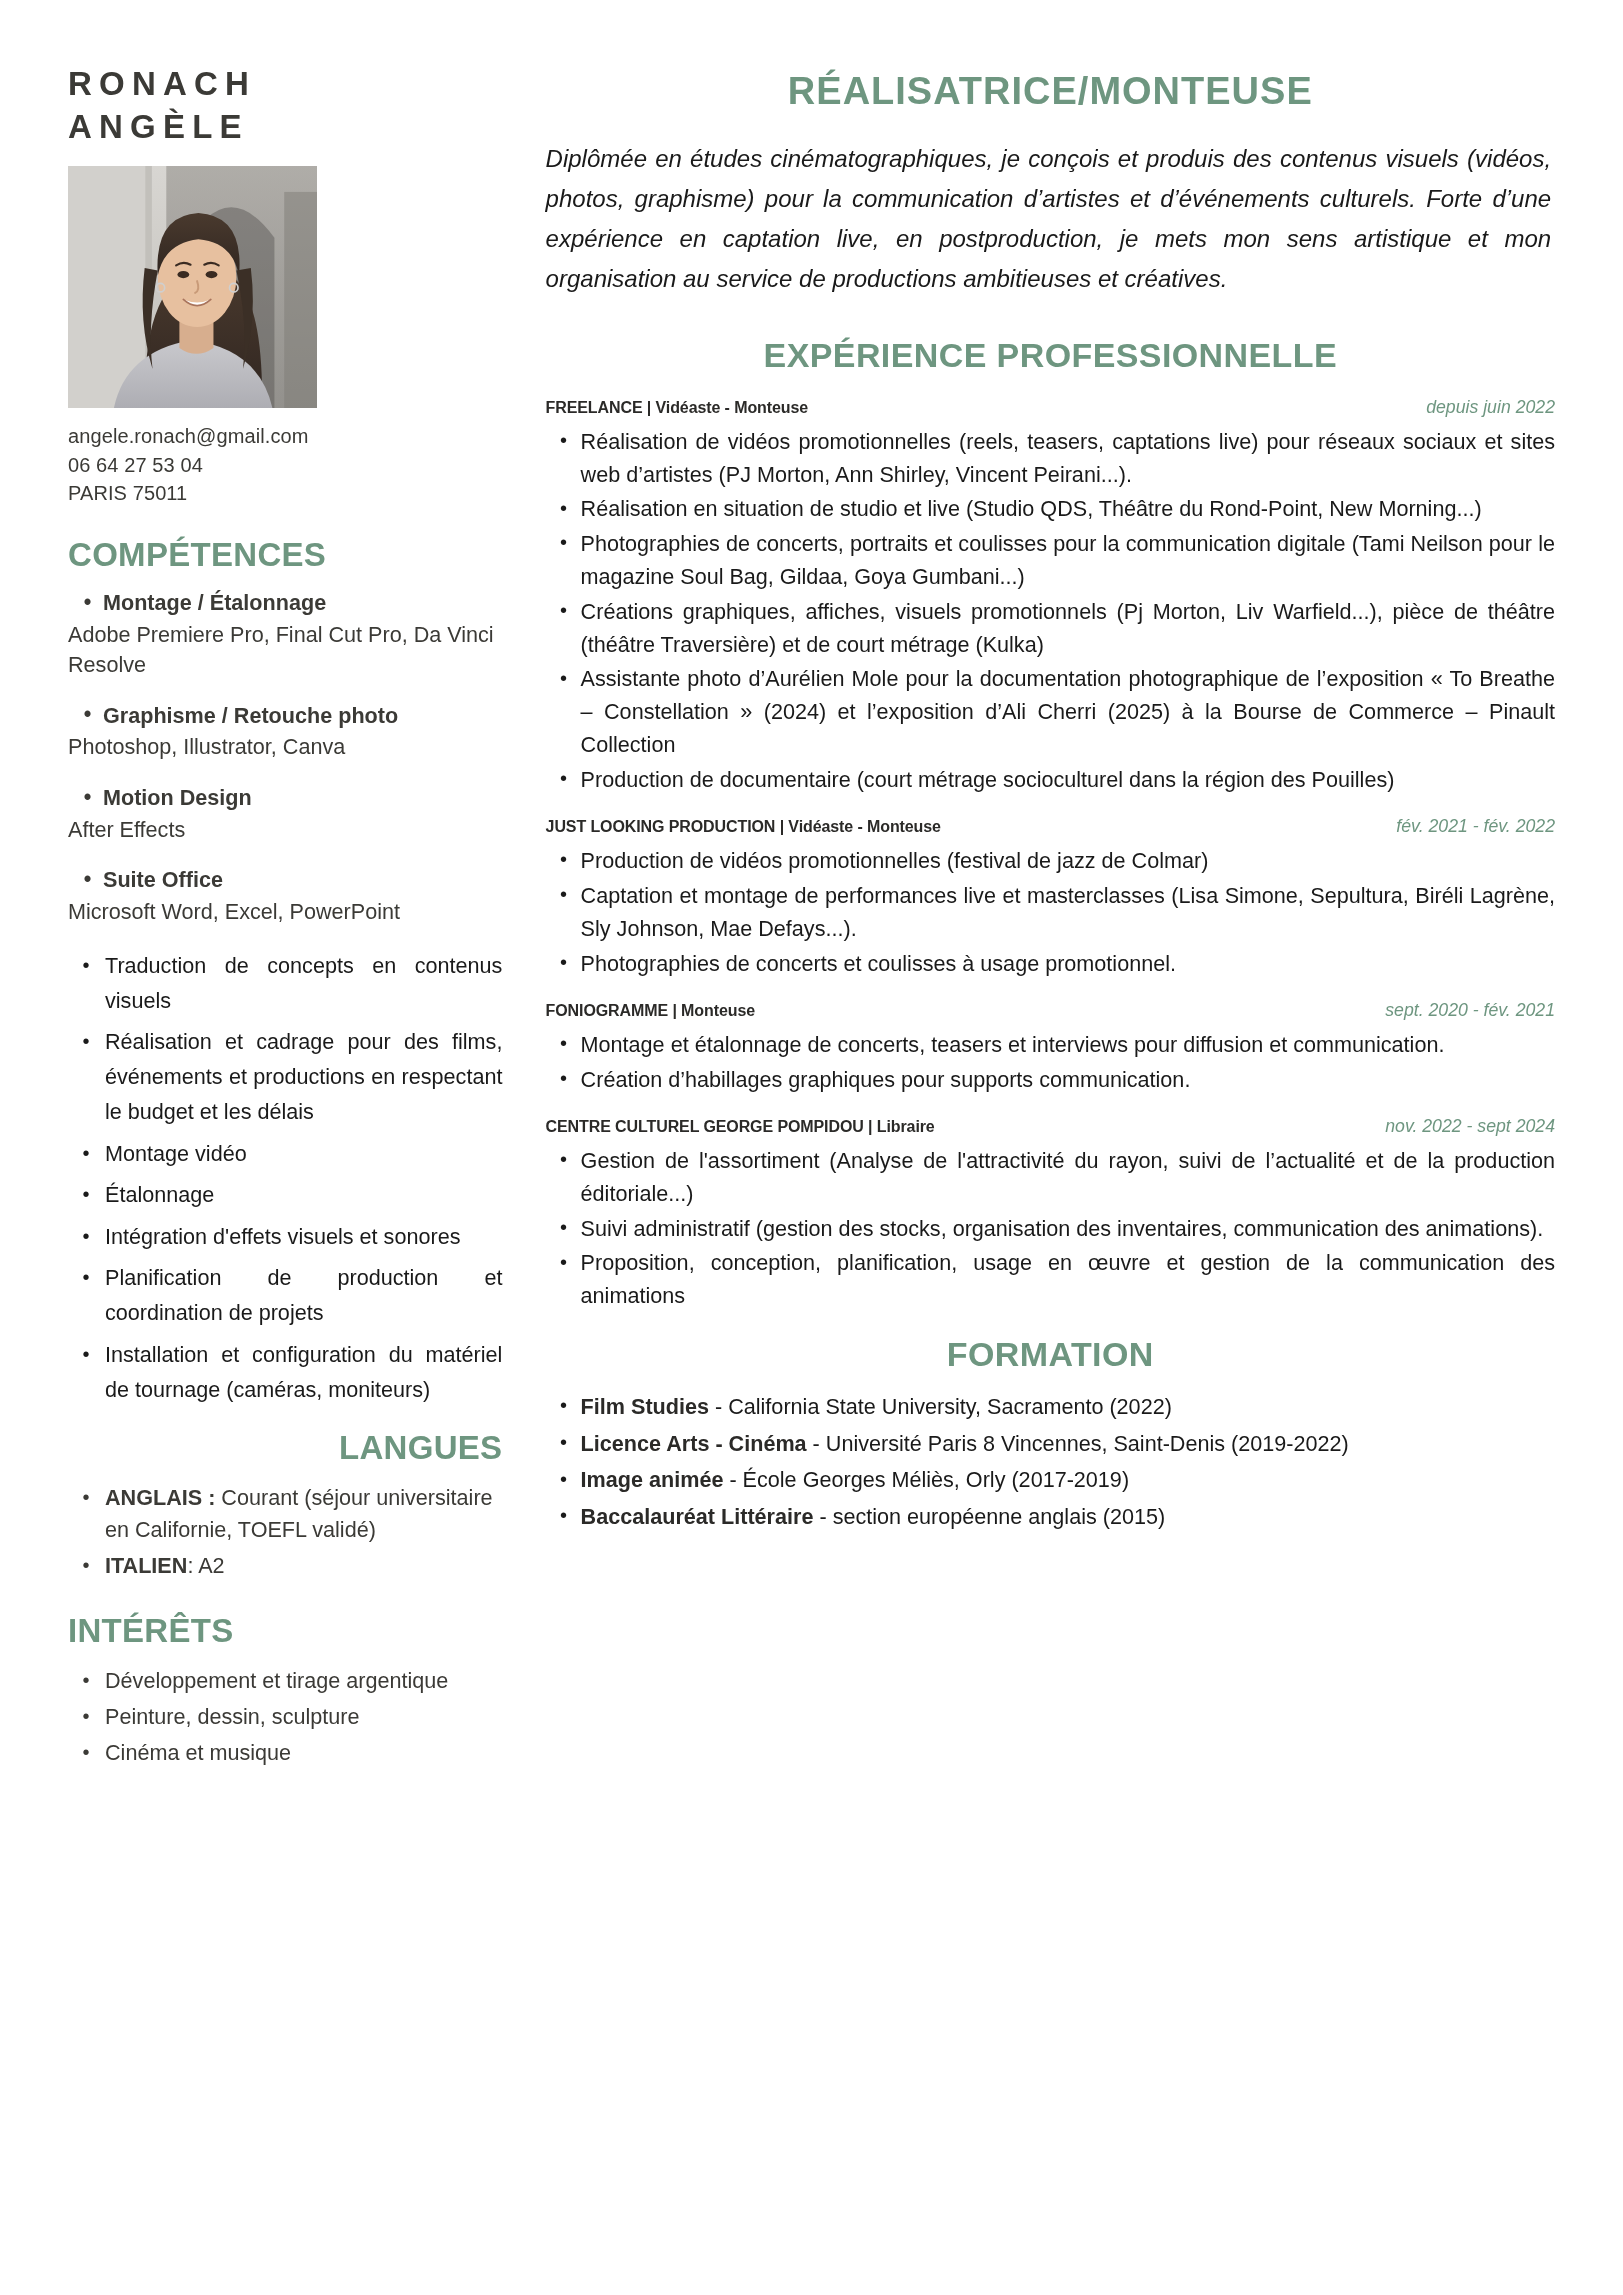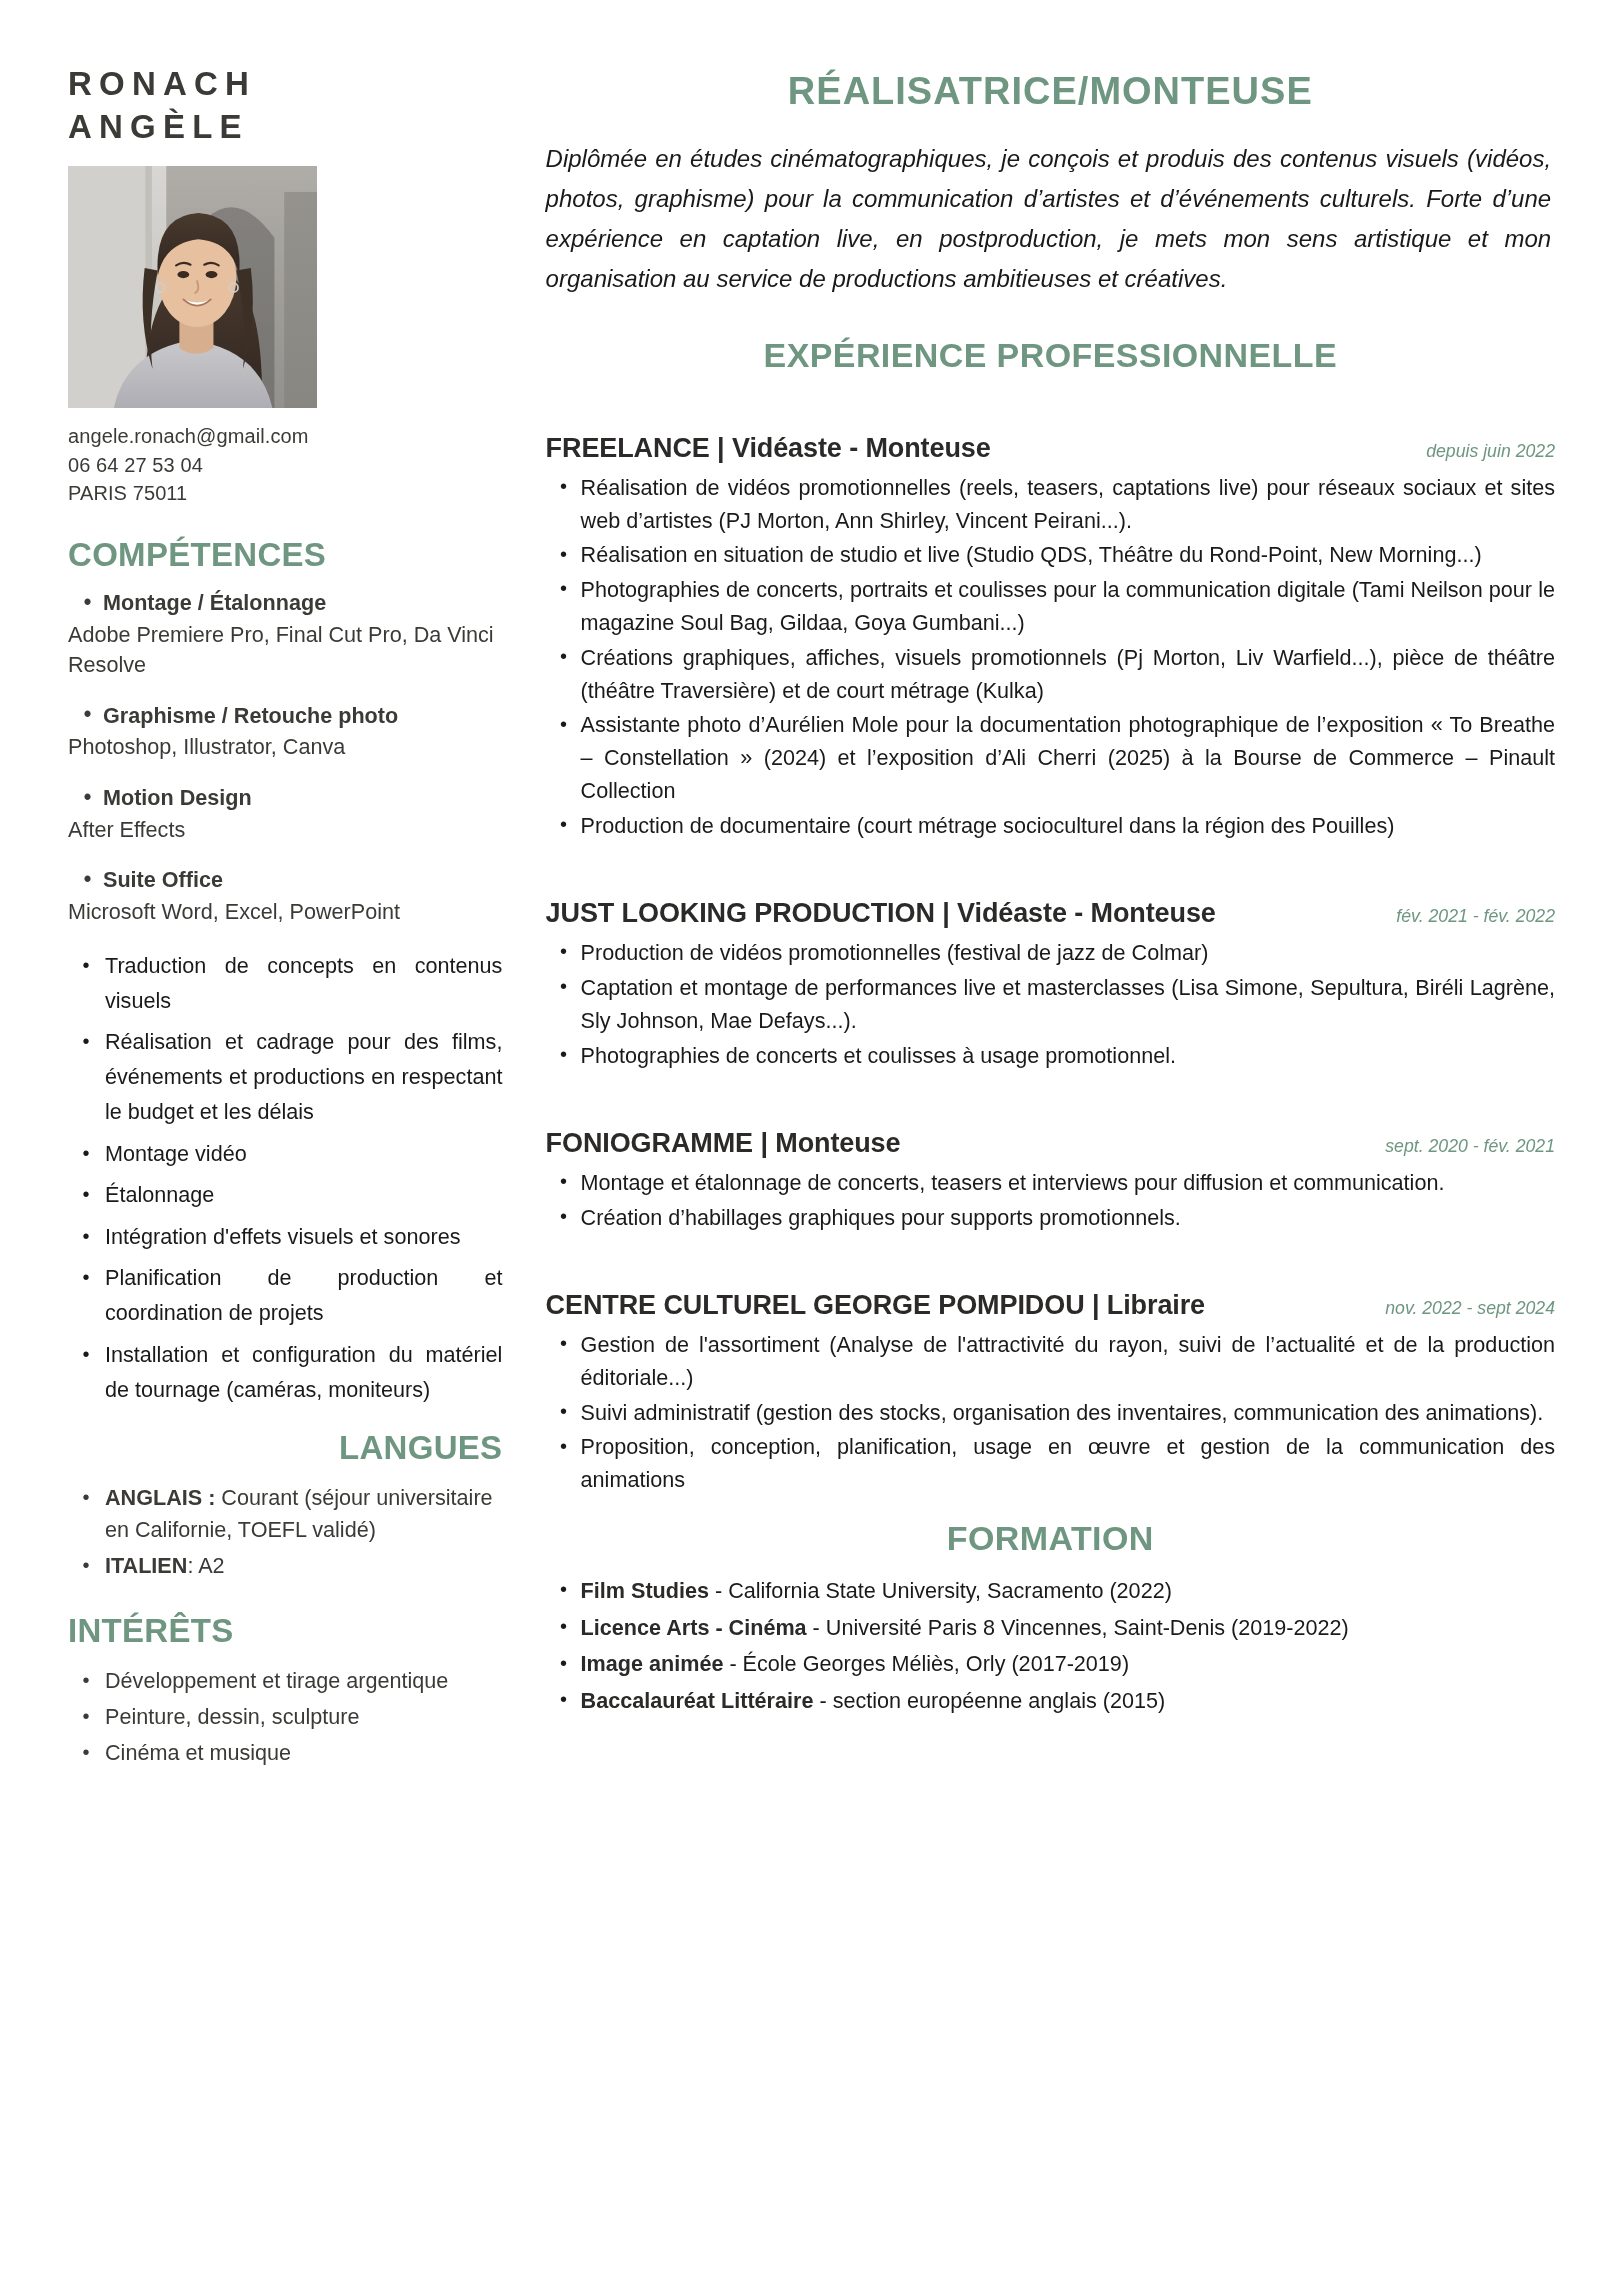--- a/index.html
+++ b/index.html
@@ -179,26 +179,25 @@
 
   .job { margin-bottom: 19.6px; }
   .job-header {
     display: flex;
     align-items: baseline;
     justify-content: flex-start;
     gap: 13px;
     margin-bottom: 7.9px;
   }
   .job-org {
-    font-size: 27px;
+    font-size: 16px;
     font-weight: 700;
     color: #2b2a28;
     letter-spacing: -0.1px;
     white-space: nowrap;
-    margin-top: 36px;
   }
   .job-date {
     font-size: 17.7px;
     font-style: italic;
     color: #6e9680;
     margin-left: auto;
     white-space: nowrap;
     font-weight: 400;
   }
 
@@ -395,21 +394,21 @@
       </ul>
     </section>
 
     <section class="job">
       <div class="job-header">
         <span class="job-org">FONIOGRAMME | Monteuse</span>
         <span class="job-date">sept. 2020 - fév. 2021</span>
       </div>
       <ul class="job-bullets">
         <li>Montage et étalonnage de concerts, teasers et interviews pour diffusion et communication.</li>
-        <li>Création d’habillages graphiques pour supports promotionnels.</li>
+        <li>Création d’habillages graphiques pour supports communication.</li>
       </ul>
     </section>
 
     <section class="job">
       <div class="job-header">
         <span class="job-org">CENTRE CULTUREL GEORGE POMPIDOU | Libraire</span>
         <span class="job-date">nov. 2022 - sept 2024</span>
       </div>
       <ul class="job-bullets">
         <li>Gestion de l'assortiment (Analyse de l'attractivité du rayon, suivi de l’actualité et de la production éditoriale...)</li>

